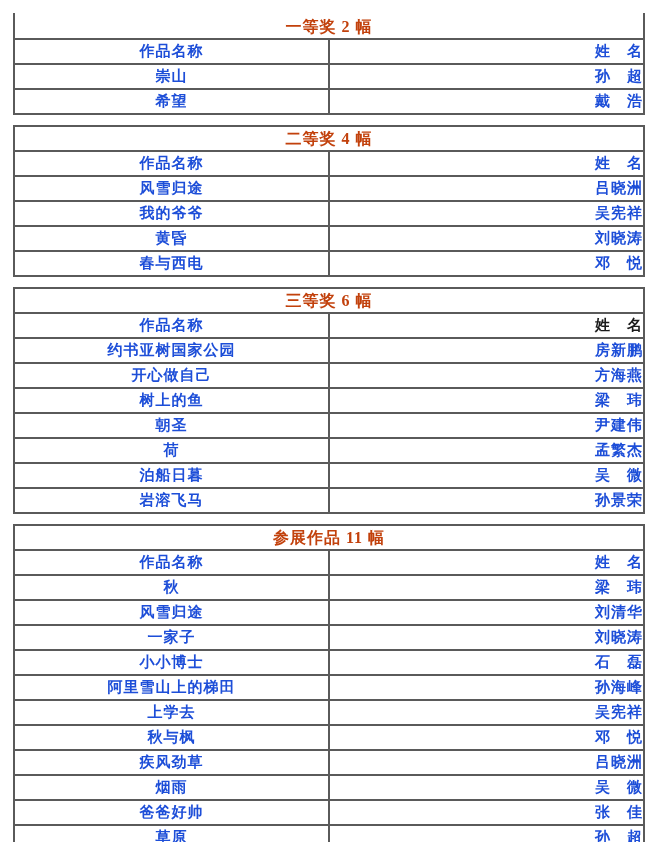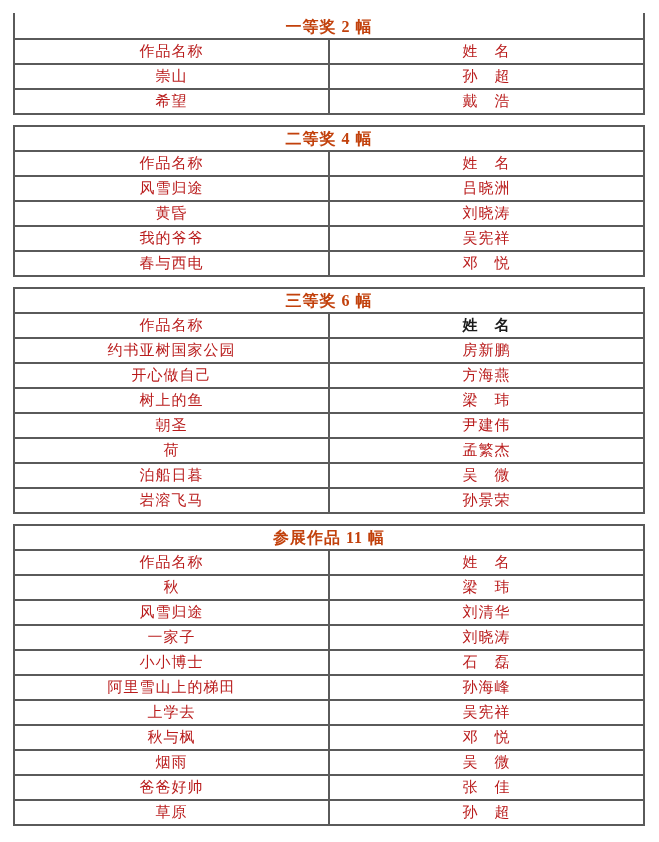--- a/index.html
+++ b/index.html
@@ -25,27 +25,28 @@
     margin: 0 0 10px 0;
   }
   table.award-table td {
     border: 2px solid #5a5a5a;
     height: 23px;
     line-height: 23px;
     padding: 0;
     text-align: center;
     vertical-align: middle;
     font-size: 15px;
-    color: #b91c1c;
+    color: #1d4ed8;
     letter-spacing: 1px;
     overflow: hidden;
     white-space: nowrap;
+    font-weight: bold;
   }
   table.award-table td.work-col { width: 312px; }
-  table.award-table td.name-col { width: 320px; }
+  table.award-table td.name-col { width: 320px; text-align: right; }
   table.award-table td.title-cell {
     font-weight: bold;
     font-size: 16px;
     color: #c2410c;
     letter-spacing: 1px;
   }
   
   table.award-table.no-top-border td.title-cell {
     border-top: 2px solid transparent;
   }
@@ -86,28 +87,28 @@
       </tr>
       <tr>
         <td class="work-col header-work">作品名称</td>
         <td class="name-col header-name">姓　名</td>
       </tr>
     <tr>
             <td class="work-col">风雪归途</td>
             <td class="name-col">吕晓洲</td>
           </tr>
           <tr>
+            <td class="work-col">我的爷爷</td>
+            <td class="name-col">吴宪祥</td>
+          </tr>
+          <tr>
             <td class="work-col">黄昏</td>
             <td class="name-col">刘晓涛</td>
           </tr>
           <tr>
-            <td class="work-col">我的爷爷</td>
-            <td class="name-col">吴宪祥</td>
-          </tr>
-          <tr>
             <td class="work-col">春与西电</td>
             <td class="name-col">邓　悦</td>
           </tr>
         </tbody>
   </table>
 
   <table class="award-table">
     <tbody>
       <tr>
         <td colspan="2" class="title-cell">三等奖 6 幅</td>
@@ -178,20 +179,24 @@
           </tr>
           <tr>
             <td class="work-col">上学去</td>
             <td class="name-col">吴宪祥</td>
           </tr>
           <tr>
             <td class="work-col">秋与枫</td>
             <td class="name-col">邓　悦</td>
           </tr>
           <tr>
+            <td class="work-col">疾风劲草</td>
+            <td class="name-col">吕晓洲</td>
+          </tr>
+          <tr>
             <td class="work-col">烟雨</td>
             <td class="name-col">吴　微</td>
           </tr>
           <tr>
             <td class="work-col">爸爸好帅</td>
             <td class="name-col">张　佳</td>
           </tr>
           <tr>
             <td class="work-col">草原</td>
             <td class="name-col">孙　超</td>

